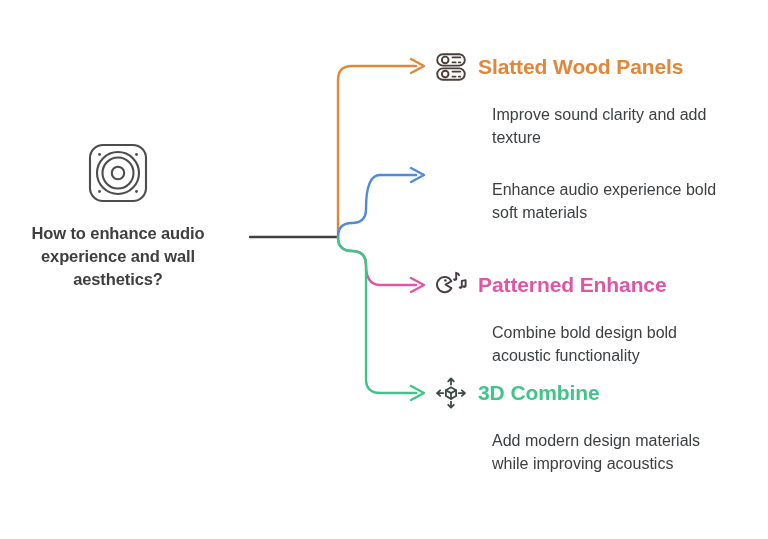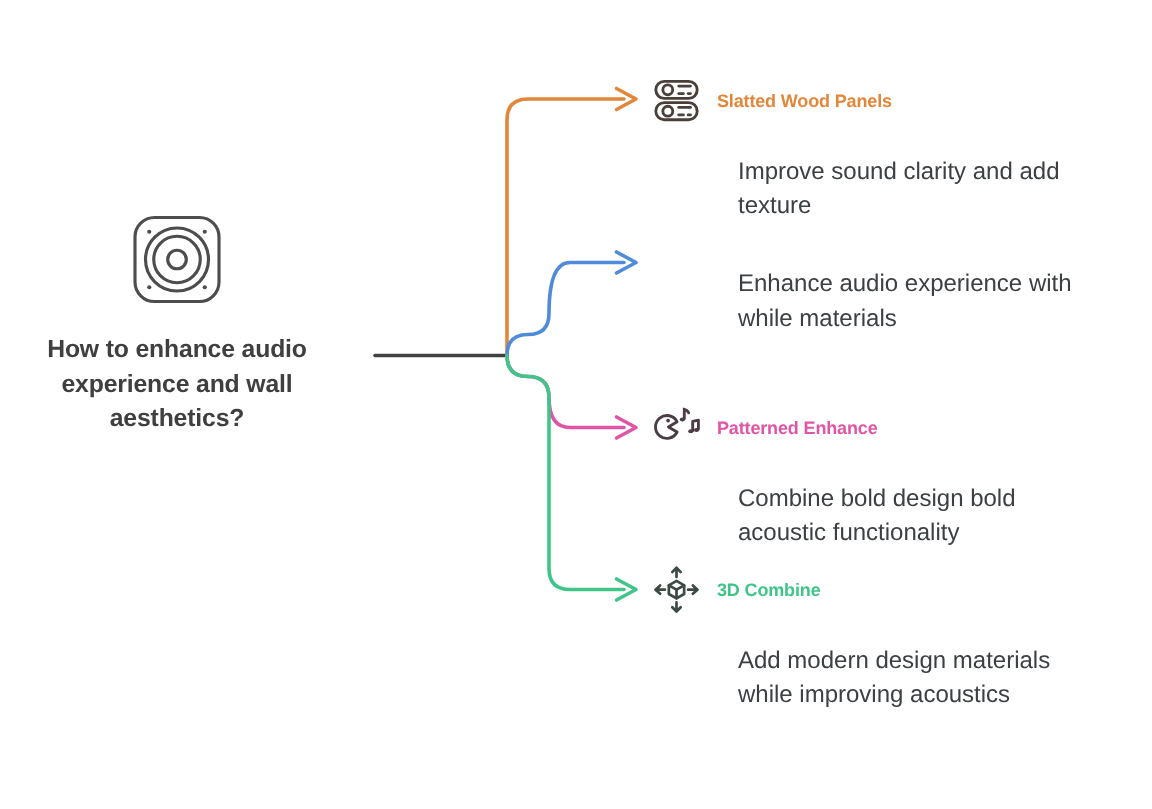--- a/index.html
+++ b/index.html
@@ -65,21 +65,21 @@
     gap: 10px;
     height: 34px;
   }
   .branch-icon {
     flex: 0 0 auto;
     width: 34px;
     height: 34px;
     display: block;
   }
   .branch-label {
-    font-size: 12px;
+    font-size: 21px;
     font-weight: bold;
     letter-spacing: -0.1px;
     white-space: nowrap;
   }
   .branch-desc {
     margin-top: 20px;
     margin-left: 58px;
     font-size: 16px;
     line-height: 1.42;
     color: #3c4043;
@@ -153,21 +153,21 @@
         <path d="M18.5 21.6 H26.3" stroke-linecap="round"></path>
         <path d="M18.5 26.6 H21.6" stroke-linecap="round"></path>
         <path d="M24.8 26.6 H26.3" stroke-linecap="round"></path>
       </svg>
       <span class="branch-label c-orange">Slatted Wood Panels</span>
     </div>
     <div class="branch-desc">Improve sound clarity and add texture</div>
   </div>
 
   <div class="branch b2">
-    <div class="branch-desc">Enhance audio experience with while materials</div>
+    <div class="branch-desc">Enhance audio experience bold soft materials</div>
   </div>
 
   <div class="branch b3">
     <div class="branch-head">
       <svg class="branch-icon" viewBox="0 0 34 34" fill="none" stroke="#4b3b44" stroke-width="1.9">
         <path d="M17.4 13.2 L11.6 16.6 L17.4 20 A7.6 7.6 0 1 1 17.4 13.2 Z" stroke-linejoin="round"></path>
         <circle cx="11.4" cy="12.4" r="1.25" fill="#4b3b44" stroke="none"></circle>
         <path d="M22.2 11.2 V4.9 Q24.6 5.5 25.1 7.2" stroke-linecap="round"></path>
         <ellipse cx="20.9" cy="11.6" rx="1.7" ry="1.35" fill="#4b3b44" stroke="none"></ellipse>
         <path d="M27.8 19.1 V12.9 L31.6 12.1 V18.2" stroke-linecap="round" stroke-linejoin="round"></path>

